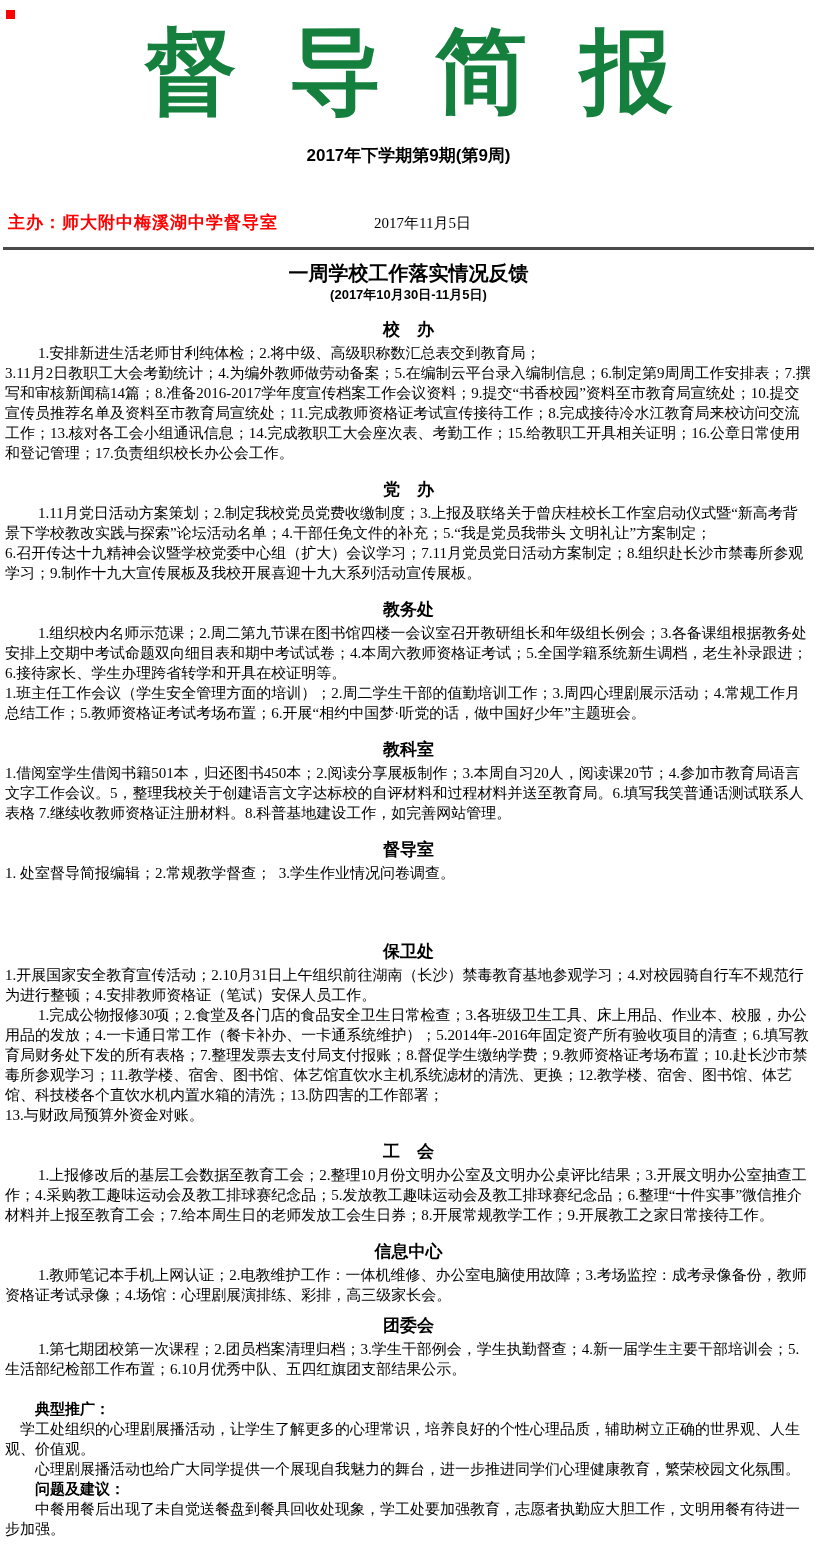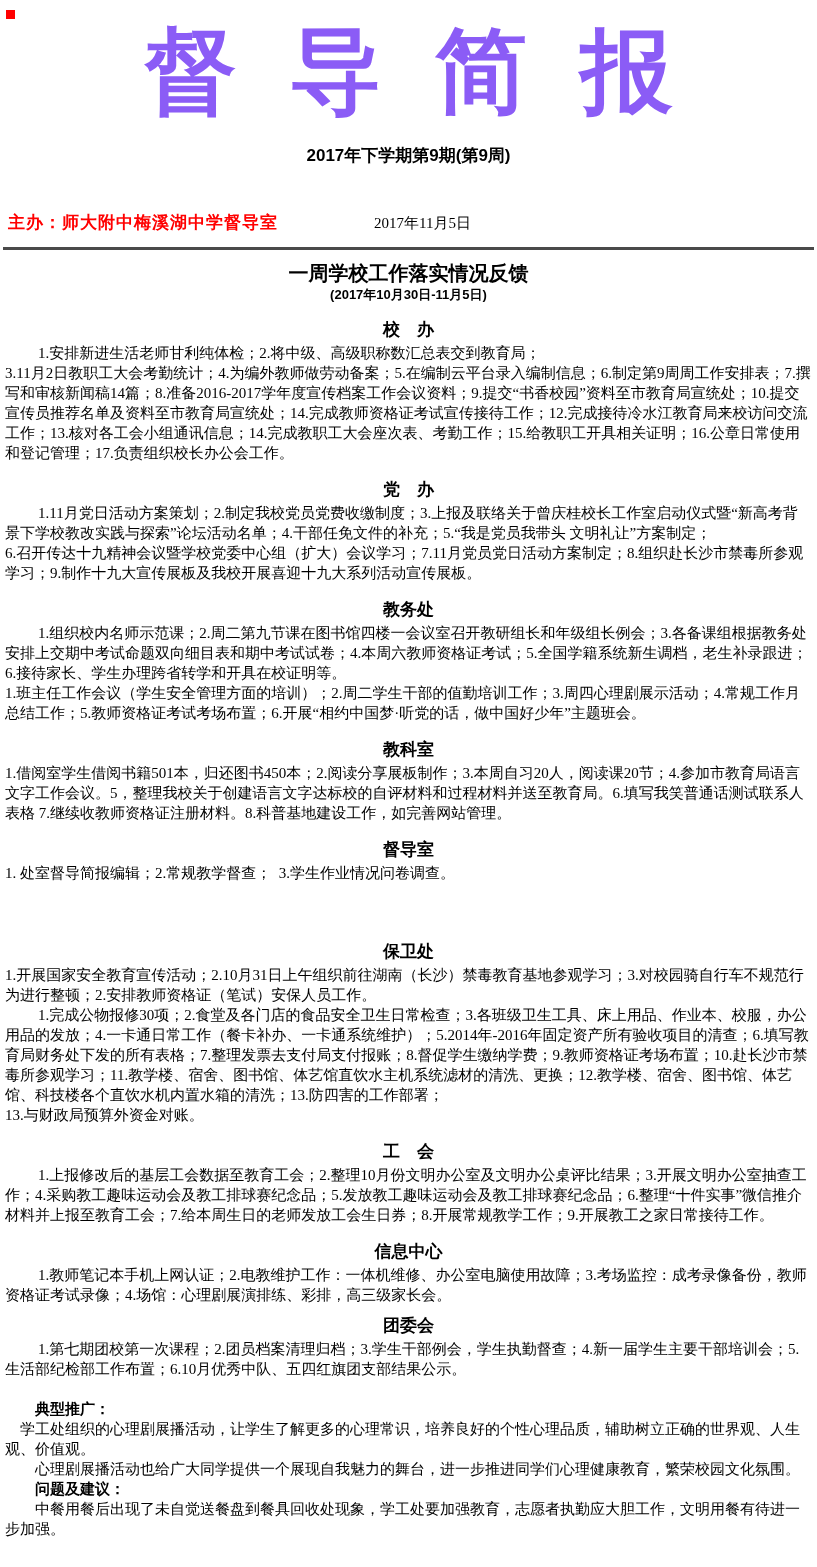--- a/index.html
+++ b/index.html
@@ -5,21 +5,21 @@
   html, body { margin:0; padding:0; background:#ffffff; }
   body {
     width:817px; min-height:1567px; position:relative;
     font-family:"Liberation Serif","DejaVu Serif",serif;
     color:#000;
   }
   .corner-mark { position:absolute; left:6px; top:10px; width:9px; height:9px; background:#FF0000; }
 
   .masthead-title {
     margin:24px 0 0 0; text-align:center;
-    color:#8b5cf6; font-weight:bold; font-size:92px; line-height:1.05;
+    color:#15803d; font-weight:bold; font-size:92px; line-height:1.05;
     letter-spacing:0.58em; text-indent:0.58em;
     font-family:"Liberation Serif","DejaVu Serif",serif;
     white-space:nowrap;
   }
   .issue-line {
     margin-top:24px; text-align:center;
     font-family:"Liberation Sans","DejaVu Sans",sans-serif;
     font-weight:bold; font-size:17px; line-height:22px;
   }
   .organizer-row {
@@ -84,21 +84,21 @@
 
 <div class="divider-rule"></div>
 
 <div class="report-title">一周学校工作落实情况反馈</div>
 <div class="report-period">(2017年10月30日-11月5日)</div>
 
 <div class="section">
   <div class="sec-heading">校　办</div>
   <div class="sec-body">
     <p class="ind">1.安排新进生活老师甘利纯体检；2.将中级、高级职称数汇总表交到教育局；</p>
-    <p>3.11月2日教职工大会考勤统计；4.为编外教师做劳动备案；5.在编制云平台录入编制信息；6.制定第9周周工作安排表；7.撰写和审核新闻稿14篇；8.准备2016-2017学年度宣传档案工作会议资料；9.提交“书香校园”资料至市教育局宣统处；10.提交宣传员推荐名单及资料至市教育局宣统处；14.完成教师资格证考试宣传接待工作；12.完成接待冷水江教育局来校访问交流工作；13.核对各工会小组通讯信息；14.完成教职工大会座次表、考勤工作；15.给教职工开具相关证明；16.公章日常使用和登记管理；17.负责组织校长办公会工作。</p>
+    <p>3.11月2日教职工大会考勤统计；4.为编外教师做劳动备案；5.在编制云平台录入编制信息；6.制定第9周周工作安排表；7.撰写和审核新闻稿14篇；8.准备2016-2017学年度宣传档案工作会议资料；9.提交“书香校园”资料至市教育局宣统处；10.提交宣传员推荐名单及资料至市教育局宣统处；11.完成教师资格证考试宣传接待工作；8.完成接待冷水江教育局来校访问交流工作；13.核对各工会小组通讯信息；14.完成教职工大会座次表、考勤工作；15.给教职工开具相关证明；16.公章日常使用和登记管理；17.负责组织校长办公会工作。</p>
   </div>
 </div>
 
 <div class="section">
   <div class="sec-heading">党　办</div>
   <div class="sec-body">
     <p class="ind">1.11月党日活动方案策划；2.制定我校党员党费收缴制度；3.上报及联络关于曾庆桂校长工作室启动仪式暨“新高考背景下学校教改实践与探索”论坛活动名单；4.干部任免文件的补充；5.“我是党员我带头 文明礼让”方案制定；</p>
     <p>6.召开传达十九精神会议暨学校党委中心组（扩大）会议学习；7.11月党员党日活动方案制定；8.组织赴长沙市禁毒所参观学习；9.制作十九大宣传展板及我校开展喜迎十九大系列活动宣传展板。</p>
   </div>
 </div>
@@ -126,21 +126,21 @@
 <div class="section">
   <div class="sec-heading">督导室</div>
   <div class="sec-body">
     <p>1. 处室督导简报编辑；2.常规教学督查；  3.学生作业情况问卷调查。</p>
   </div>
 </div>
 
 <div class="section gap-lg">
   <div class="sec-heading">保卫处</div>
   <div class="sec-body">
-    <p>1.开展国家安全教育宣传活动；2.10月31日上午组织前往湖南（长沙）禁毒教育基地参观学习；3.对校园骑自行车不规范行为进行整顿；2.安排教师资格证（笔试）安保人员工作。</p>
+    <p>1.开展国家安全教育宣传活动；2.10月31日上午组织前往湖南（长沙）禁毒教育基地参观学习；4.对校园骑自行车不规范行为进行整顿；4.安排教师资格证（笔试）安保人员工作。</p>
   </div>
 </div>
 
 <div class="section gap-sm">
   <div class="sec-body">
     <p class="ind">1.完成公物报修30项；2.食堂及各门店的食品安全卫生日常检查；3.各班级卫生工具、床上用品、作业本、校服，办公用品的发放；4.一卡通日常工作（餐卡补办、一卡通系统维护）；5.2014年-2016年固定资产所有验收项目的清查；6.填写教育局财务处下发的所有表格；7.整理发票去支付局支付报账；8.督促学生缴纳学费；9.教师资格证考场布置；10.赴长沙市禁毒所参观学习；11.教学楼、宿舍、图书馆、体艺馆直饮水主机系统滤材的清洗、更换；12.教学楼、宿舍、图书馆、体艺馆、科技楼各个直饮水机内置水箱的清洗；13.防四害的工作部署；</p>
     <p>13.与财政局预算外资金对账。</p>
   </div>
 </div>
 

